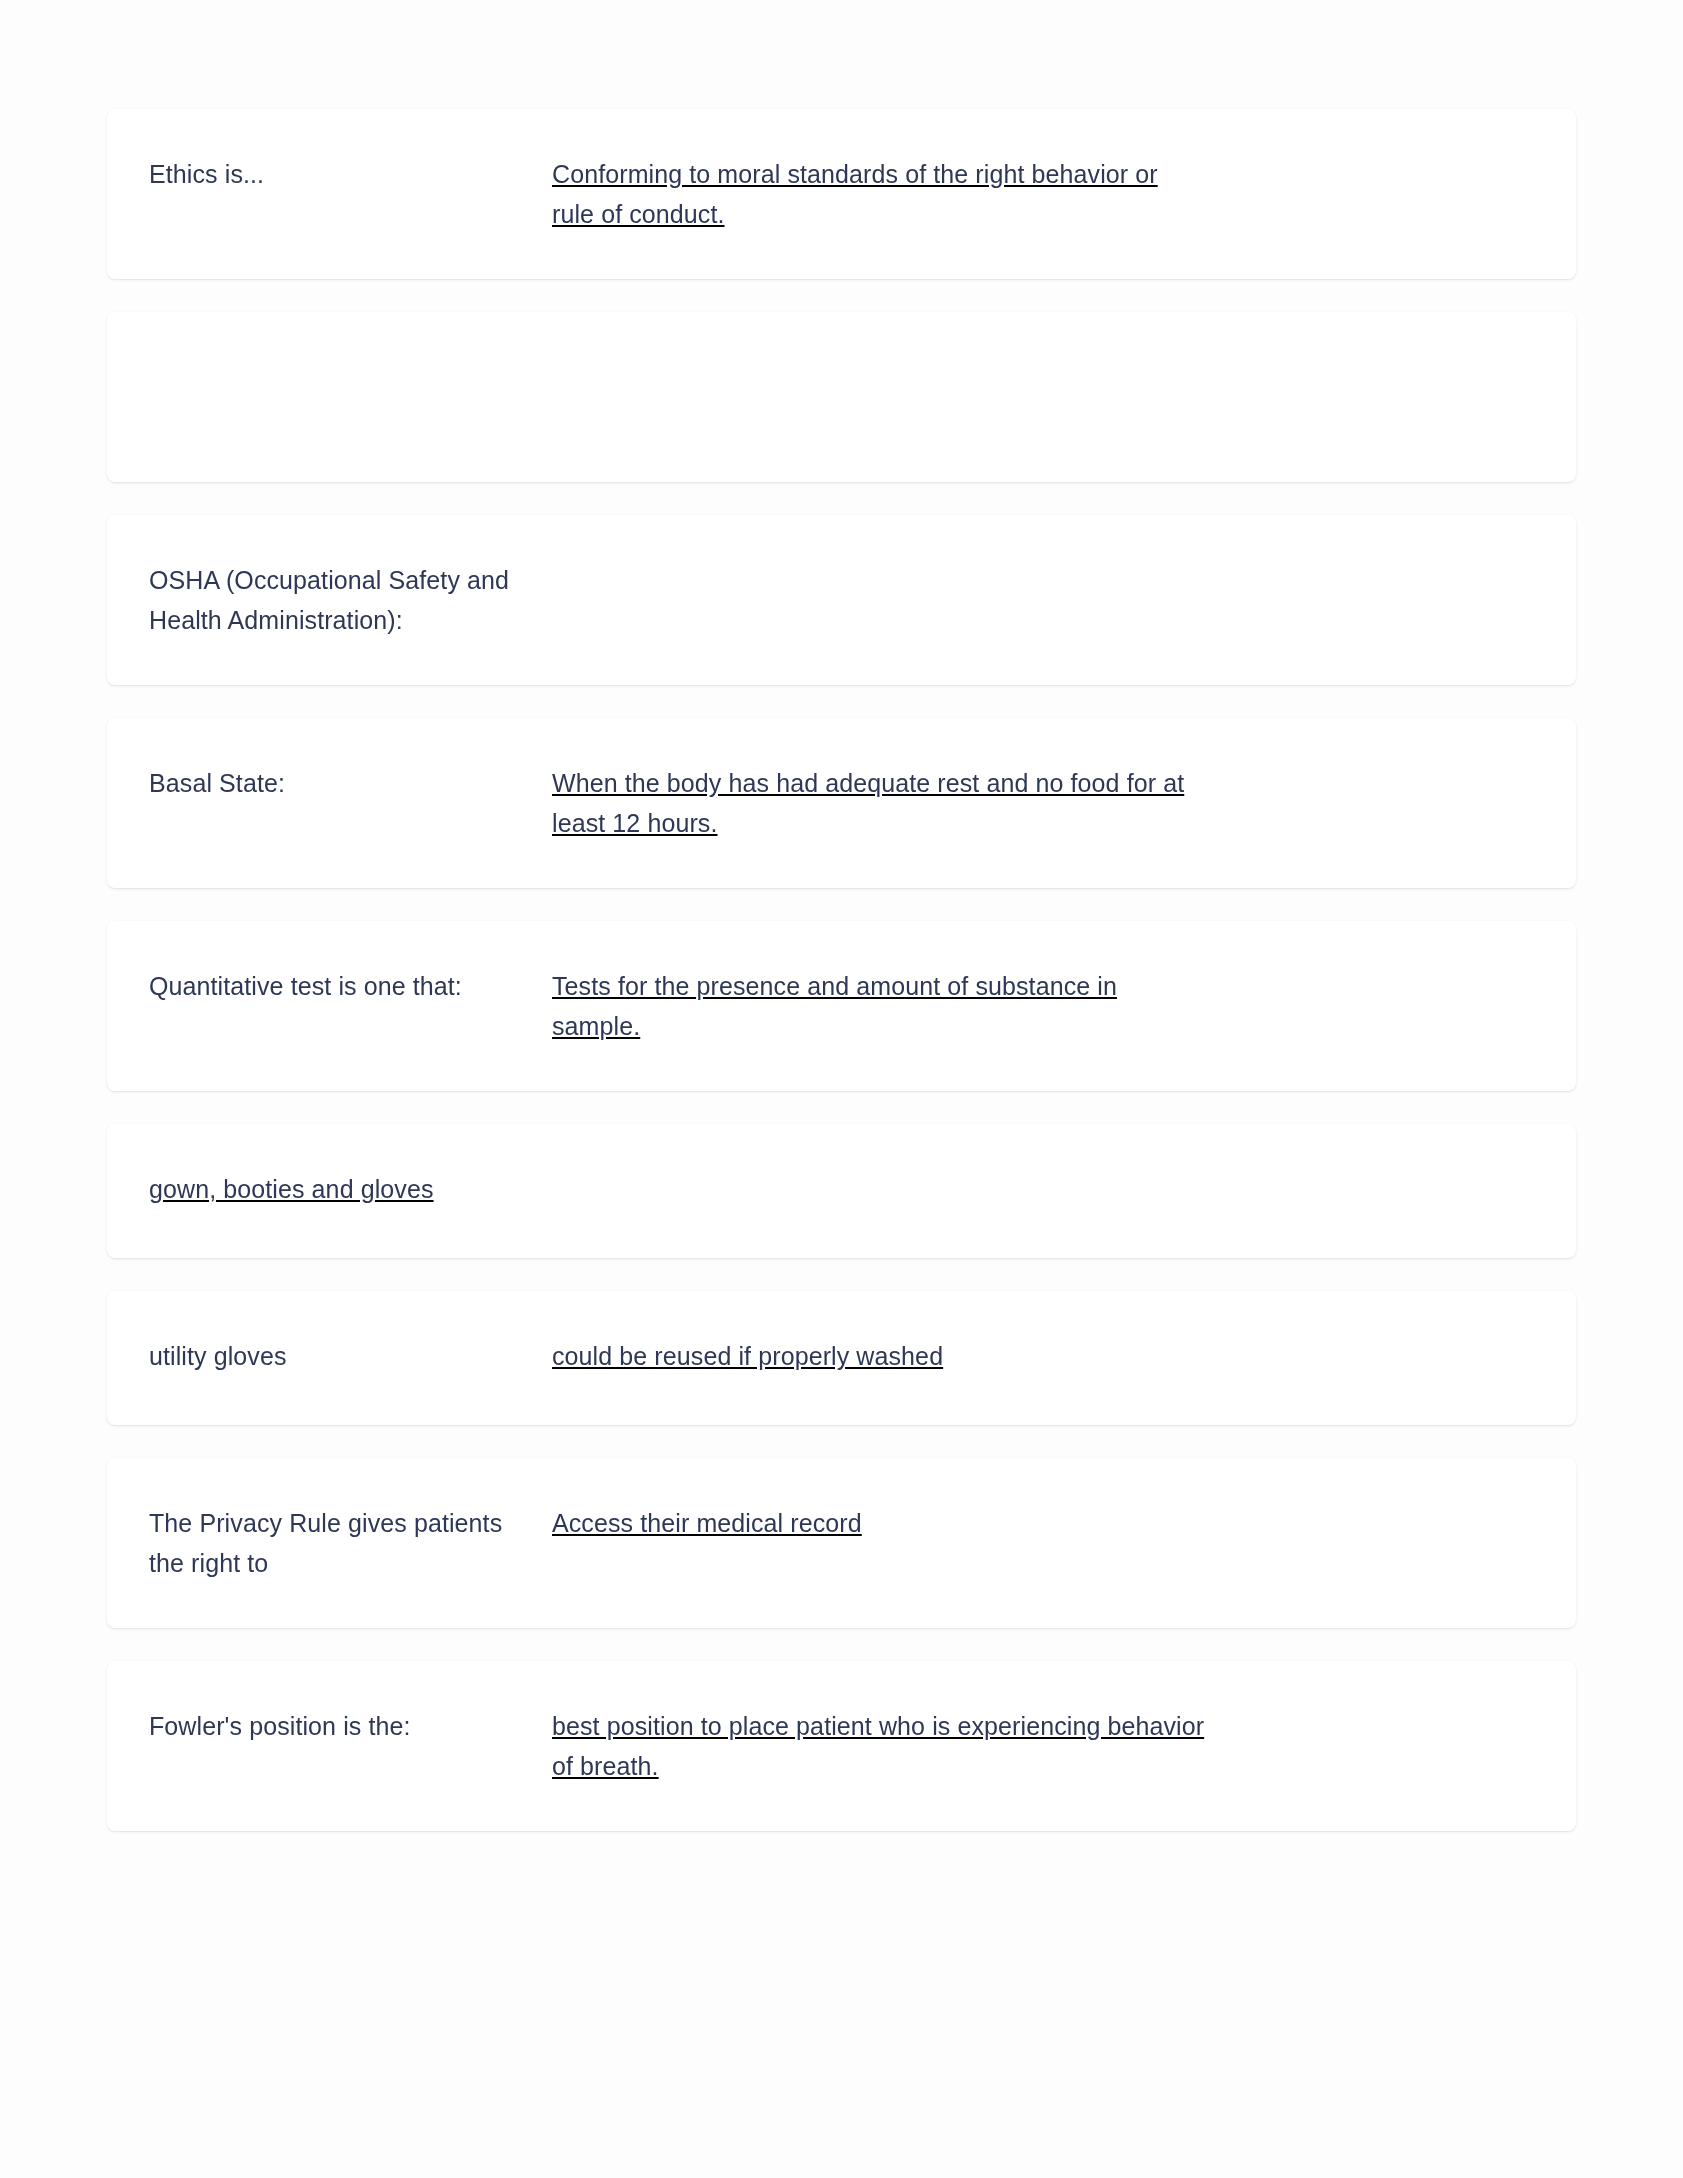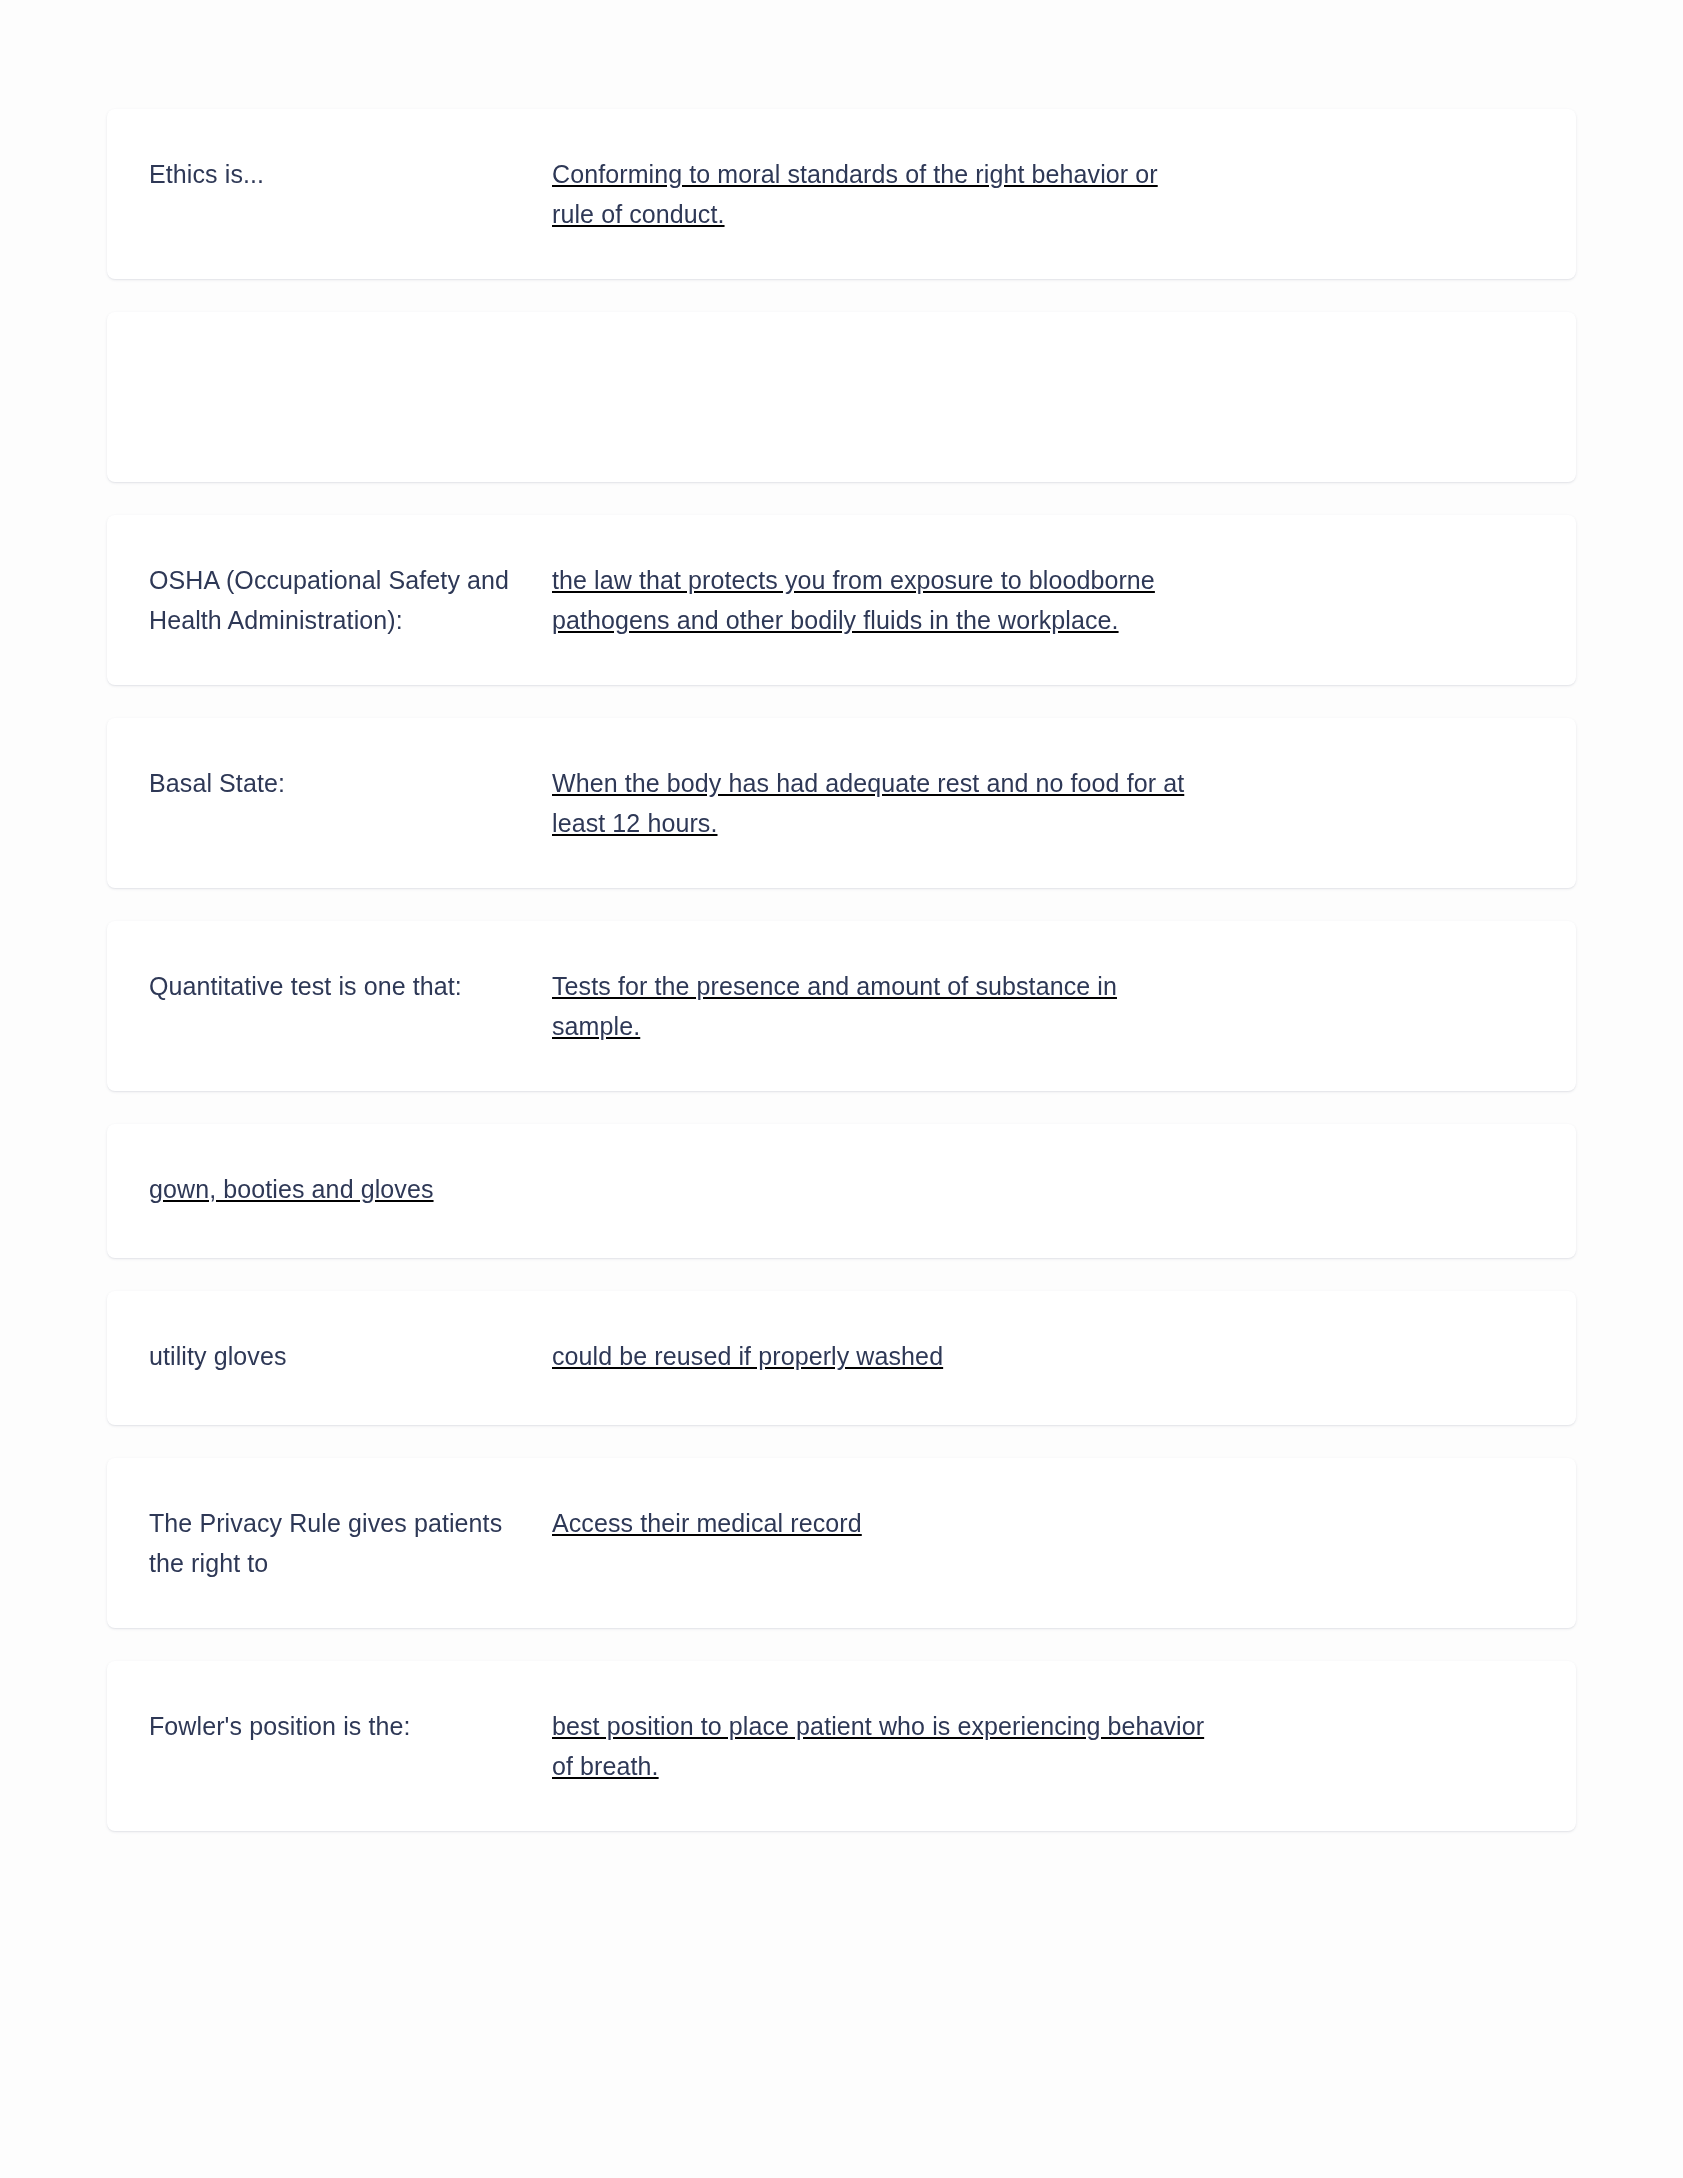--- a/index.html
+++ b/index.html
@@ -83,23 +83,20 @@
         <div class="term-text"></div>
       </div>
       <div class="definition-col">
         <div class="definition-text"></div>
       </div>
     </div>
     <div class="flashcard">
       <div class="term-col">
         <div class="term-text">OSHA (Occupational Safety and Health Administration):</div>
       </div>
-      <div class="definition-col">
-        <div class="definition-text">the law that protects you from exposure to bloodborne pathogens and other bodily fluids in the workplace.</div>
-      </div>
     </div>
     <div class="flashcard">
       <div class="term-col">
         <div class="term-text">Basal State:</div>
       </div>
       <div class="definition-col">
         <div class="definition-text">When the body has had adequate rest and no food for at least 12 hours.</div>
       </div>
     </div>
     <div class="flashcard">

